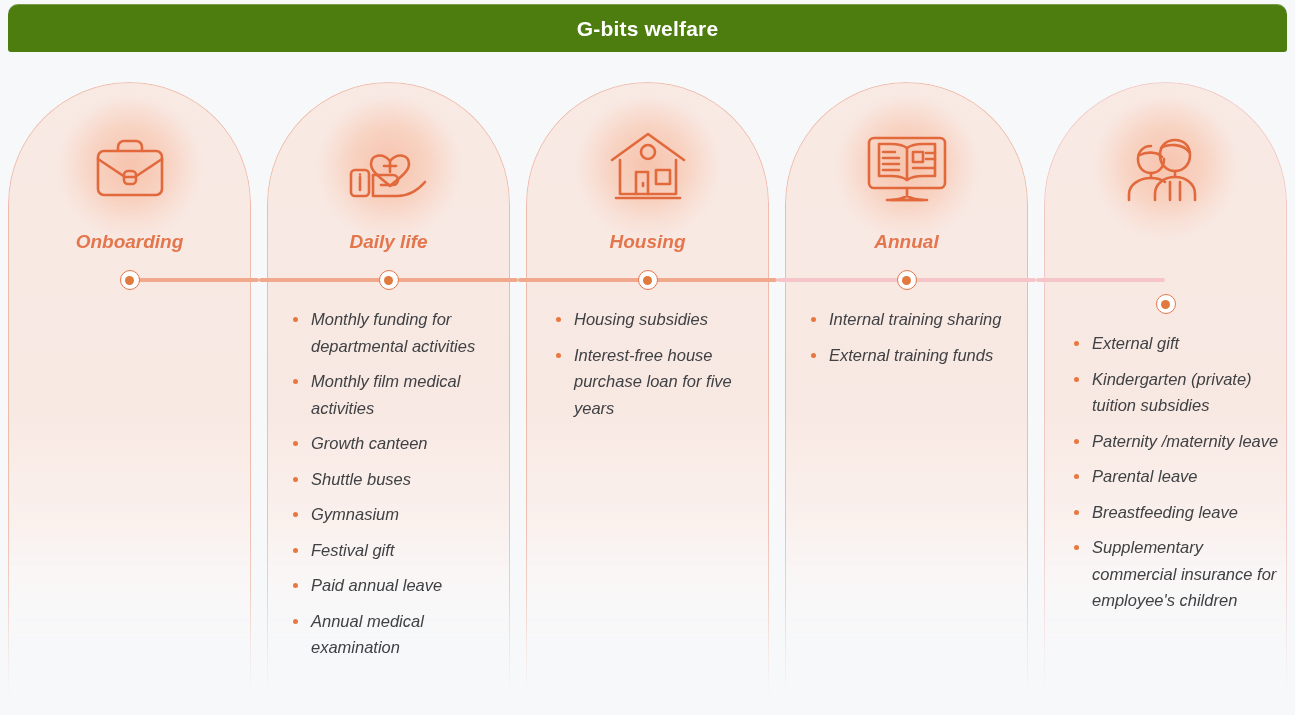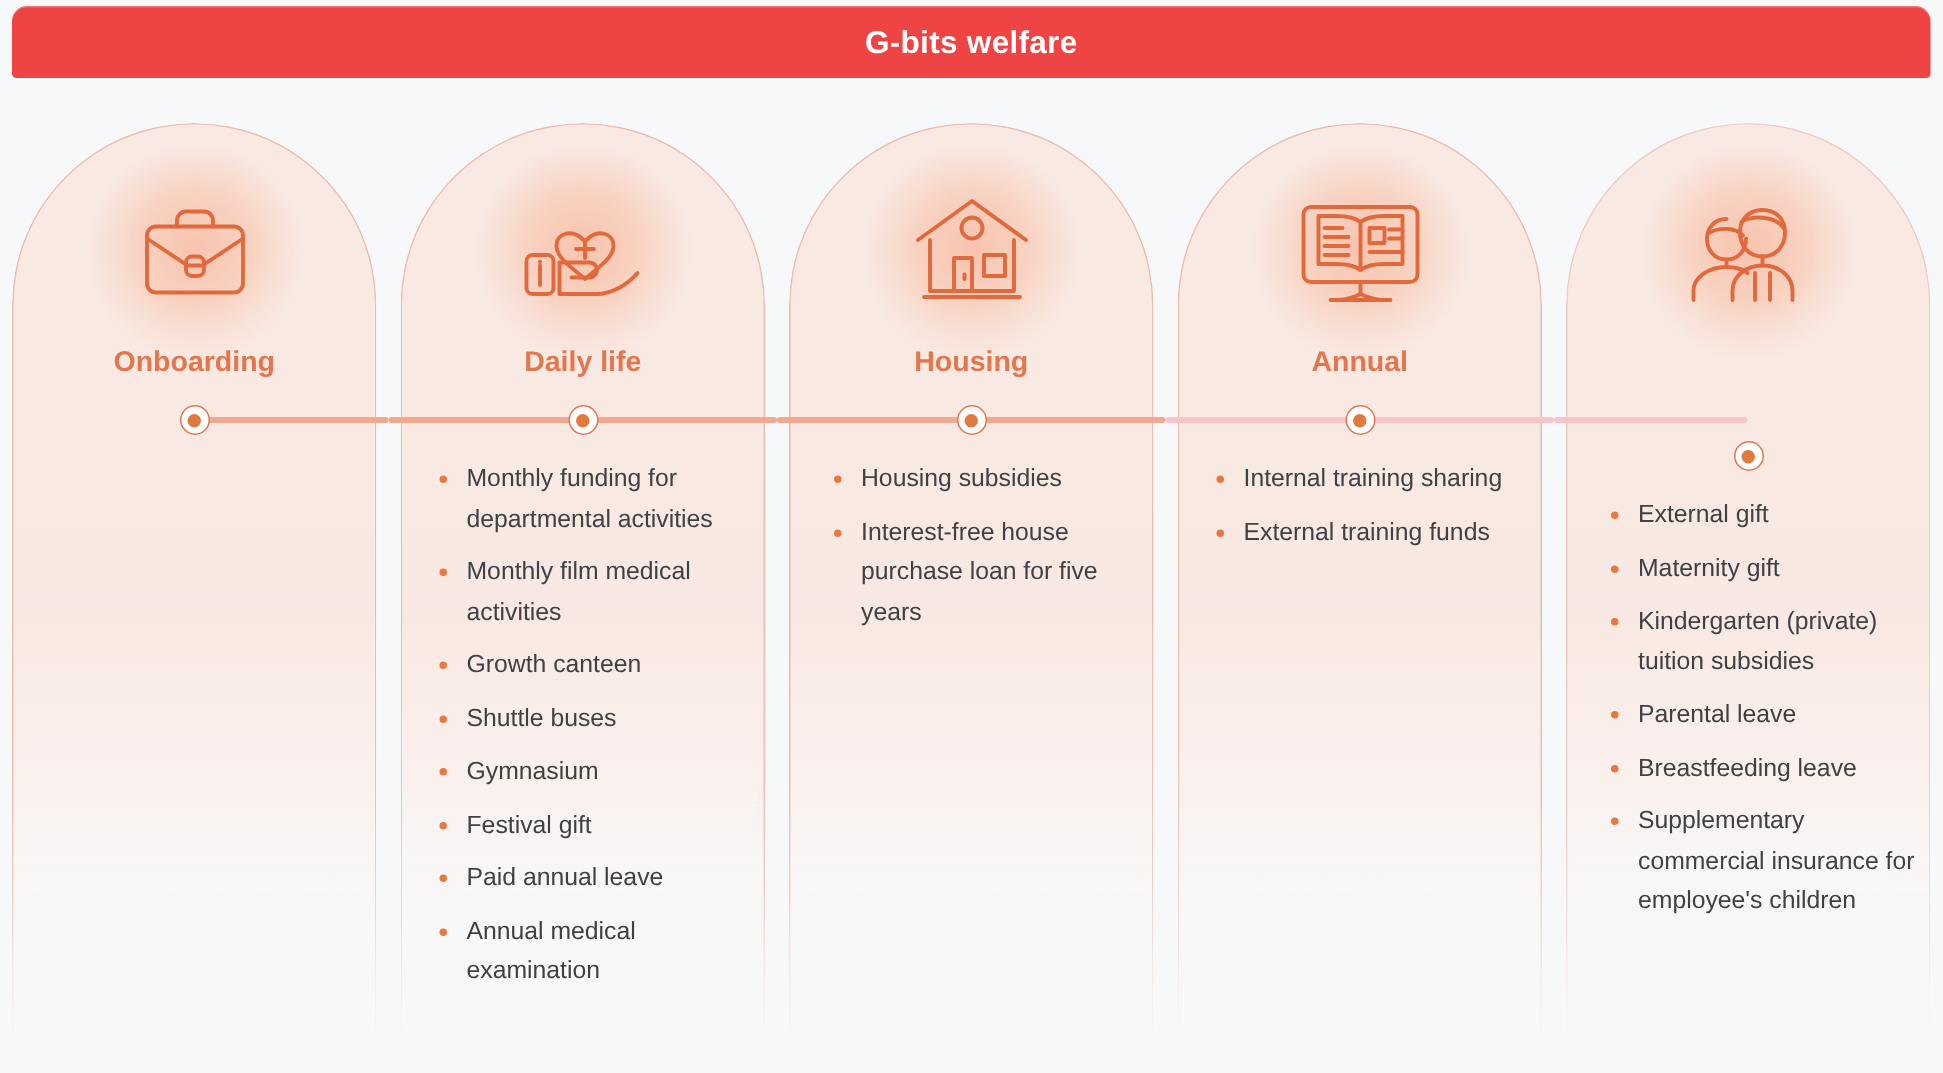--- a/index.html
+++ b/index.html
@@ -23,21 +23,21 @@
     overflow: hidden;
   }
 
   
   .header-bar {
     position: absolute;
     left: 8px;
     top: 4px;
     width: 1279px;
     height: 48px;
-    background: #ef4444;
+    background: #4d7c0f;
     border-radius: 10px 10px 3px 3px;
     display: flex;
     align-items: center;
     justify-content: center;
     box-shadow: 0 1px 0 rgba(255,255,255,0.25) inset;
   }
   .header-title {
     color: #ffffff;
     font-size: 21px;
     font-weight: bold;
@@ -46,20 +46,21 @@
   }
 
   
   .columns {
     position: absolute;
     left: 0;
     top: 78px;
     width: 1295px;
     height: 637px;
     display: flex;
+    font-style: italic;
   }
 
   .col {
     position: relative;
     width: 259px;
     height: 637px;
   }
 
   
   .arch {
@@ -313,22 +314,22 @@
           <path d="M30 43 v5 M54 41 v6"></path>
           <path d="M8 70 v-6 c0 -9 10 -16 22 -16 c5 0 10 1 14 4"></path>
           <path d="M34 70 v-6 c0 -10 9 -17 20 -17 c11 0 20 7 20 17 v6"></path>
           <path d="M49 52 v18 M59 52 v18"></path>
         </svg>
       </div>
       <div class="line-seg pale" style="left:0; width:129px;"></div>
       <div class="node" style="top:216px;"></div>
       <ul class="bullets" style="top:252px;">
         <li>External gift</li>
-        <li>Maternity gift</li>
         <li>Kindergarten (private) tuition subsidies</li>
+        <li>Paternity /maternity leave</li>
         <li>Parental leave</li>
         <li>Breastfeeding leave</li>
         <li>Supplementary commercial insurance for employee's children</li>
       </ul>
     </div>
 
   </div>
 </div>
 
 </body></html>

